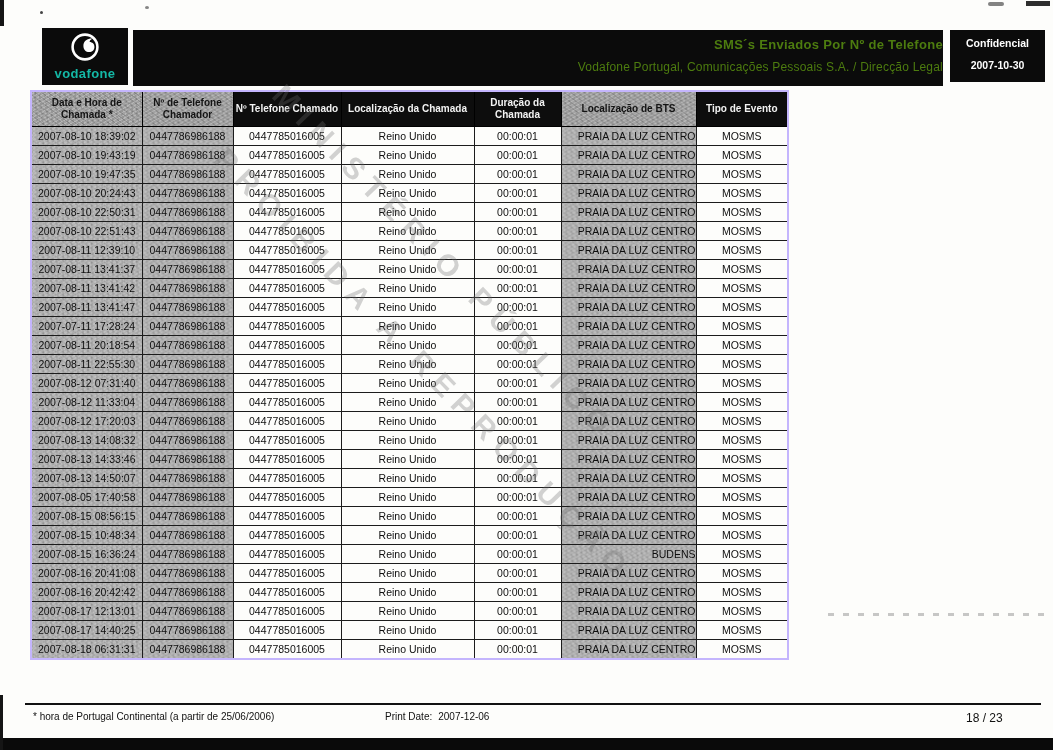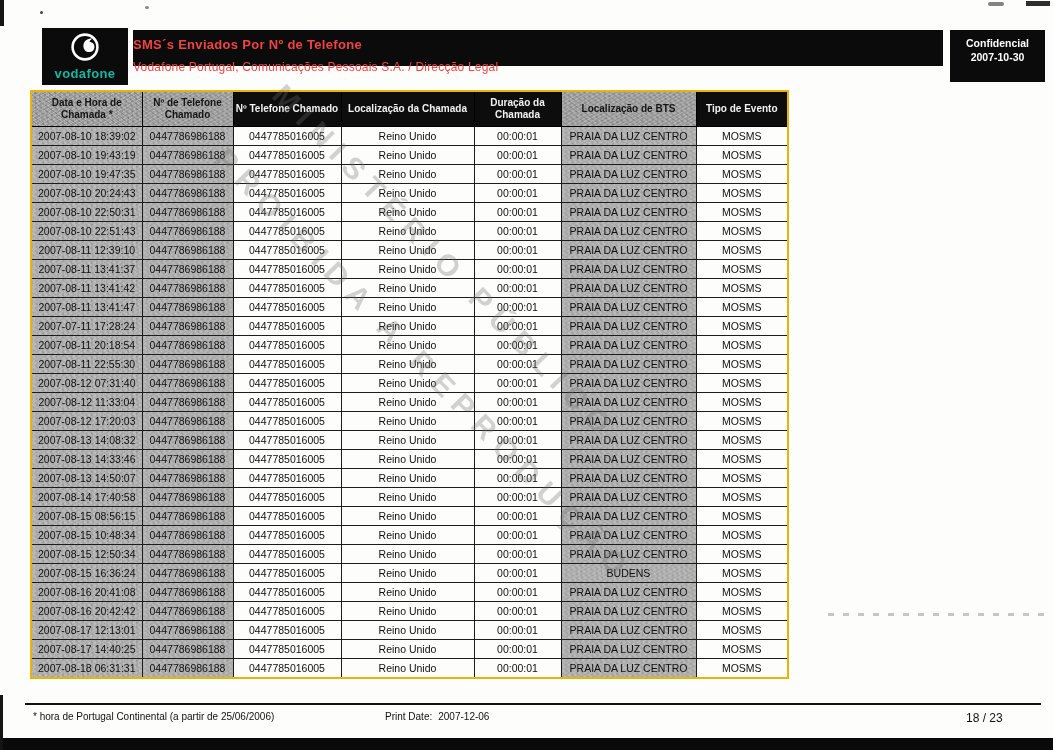--- a/index.html
+++ b/index.html
@@ -11,38 +11,38 @@
 
   
   .logo-box {
     position:absolute; left:42px; top:28px; width:86px; height:57px;
     background:#0b0b0b; display:flex; flex-direction:column; align-items:center; justify-content:flex-end;
   }
   .logo-mark { position:absolute; top:3px; left:50%; transform:translateX(-50%); }
   .logo-box .wordmark { color:#14b8a6; font-size:13px; letter-spacing:.4px; margin-bottom:4px; font-weight:bold; }
 
   .title-bar {
-    position:absolute; left:133px; top:30px; width:810px; height:36px;
-    background:#0b0b0b; color:#ef4444; text-align:left;
+    position:absolute; left:133px; top:30px; width:810px; height:56px;
+    background:#0b0b0b; color:#4d7c0f; text-align:right;
   }
   .title-bar .title { margin-top:7px; font-size:13px; font-weight:bold; letter-spacing:.3px; }
   .title-bar .subtitle { margin-top:8px; font-size:12px; font-weight:normal; letter-spacing:.2px; }
 
   .conf-box {
     position:absolute; left:950px; top:30px; width:95px; height:52px;
     background:#0b0b0b; color:#fefefe; text-align:center; font-weight:bold; font-size:10.5px;
   }
   .conf-box .conf { margin-top:7px; }
-  .conf-box .conf-date { margin-top:2px; }
+  .conf-box .conf-date { margin-top:10px; }
 
   
   .data-table {
     position:absolute; left:30px; top:90px; width:757px;
     border-collapse:collapse; table-layout:fixed; font-size:10.5px;
-    border:2px solid #eab308;
+    border:2px solid #c4b5fd;
   }
   .data-table th {
     background:#0d0d0d; color:#f2f2f2; font-weight:bold; font-size:10px;
     height:32px; border:1px solid #000; padding:1px 2px; line-height:1.25;
   }
   .data-table td {
     border:1px solid #1c1c1c; height:18px; line-height:18px; padding:0;
     white-space:nowrap; overflow:hidden; color:#0e0e0e;
   }
   .hl {
@@ -54,21 +54,21 @@
   }
   th.hl-head {
     background-color:#a3a3a3; color:#141414;
     background-image:
       repeating-linear-gradient(37deg, rgba(0,0,0,0.14) 0 1px, transparent 1px 4px),
       repeating-linear-gradient(-29deg, rgba(255,255,255,0.22) 0 1px, transparent 1px 3px),
       repeating-linear-gradient(84deg, rgba(0,0,0,0.08) 0 2px, transparent 2px 5px);
   }
   .c-date, .c-caller, .c-called, .c-dur, .c-ev { text-align:center; }
   .c-loc { text-align:center; padding-left:7px; }
-  .c-bts { text-align:center; padding-left:6px; }
+  .c-bts { text-align:right; padding-left:6px; }
 
   
   .watermark { position:absolute; left:0; top:0; width:100%; height:100%; pointer-events:none; }
   .wm-line {
     position:absolute; transform:rotate(46deg); transform-origin:left top;
     font-size:30px; font-weight:bold; letter-spacing:9px; white-space:nowrap;
     color:rgba(110,110,110,0.30);
   }
   .wm-1 { left:290px; top:78px; }
   .wm-2 { left:232px; top:142px; }
@@ -124,21 +124,21 @@
         <col style="width:91px">
         <col style="width:108px">
       <col style="width:133px">
         <col style="width:87px">
         <col style="width:135px">
         <col style="width:92px">
     </colgroup>
     <thead>
       <tr>
           <th class="hl-head">Data e Hora de Chamada *</th>
-          <th class="hl-head">Nº de Telefone Chamado</th>
+          <th class="hl-head">Nº de Telefone Chamador</th>
           <th>Nº Telefone Chamado</th>
           <th>Localização da Chamada</th>
           <th>Duração da Chamada</th>
           <th class="hl-head">Localização de BTS</th>
           <th>Tipo de Evento</th>
         </tr>
     </thead>
     <tbody>
         <tr>
           <td class="c-date hl">2007-08-10 18:39:02</td>
@@ -305,48 +305,39 @@
         <tr>
           <td class="c-date hl">2007-08-13 14:50:07</td>
           <td class="c-caller hl">0447786986188</td>
           <td class="c-called">0447785016005</td>
           <td class="c-loc">Reino Unido</td>
           <td class="c-dur">00:00:01</td>
           <td class="c-bts hl">PRAIA DA LUZ CENTRO</td>
           <td class="c-ev">MOSMS</td>
         </tr>
         <tr>
-          <td class="c-date hl">2007-08-14 17:40:58</td>
+          <td class="c-date hl">2007-08-05 17:40:58</td>
           <td class="c-caller hl">0447786986188</td>
           <td class="c-called">0447785016005</td>
           <td class="c-loc">Reino Unido</td>
           <td class="c-dur">00:00:01</td>
           <td class="c-bts hl">PRAIA DA LUZ CENTRO</td>
           <td class="c-ev">MOSMS</td>
         </tr>
         <tr>
           <td class="c-date hl">2007-08-15 08:56:15</td>
           <td class="c-caller hl">0447786986188</td>
           <td class="c-called">0447785016005</td>
           <td class="c-loc">Reino Unido</td>
           <td class="c-dur">00:00:01</td>
           <td class="c-bts hl">PRAIA DA LUZ CENTRO</td>
           <td class="c-ev">MOSMS</td>
         </tr>
         <tr>
           <td class="c-date hl">2007-08-15 10:48:34</td>
-          <td class="c-caller hl">0447786986188</td>
-          <td class="c-called">0447785016005</td>
-          <td class="c-loc">Reino Unido</td>
-          <td class="c-dur">00:00:01</td>
-          <td class="c-bts hl">PRAIA DA LUZ CENTRO</td>
-          <td class="c-ev">MOSMS</td>
-        </tr>
-        <tr>
-          <td class="c-date hl">2007-08-15 12:50:34</td>
           <td class="c-caller hl">0447786986188</td>
           <td class="c-called">0447785016005</td>
           <td class="c-loc">Reino Unido</td>
           <td class="c-dur">00:00:01</td>
           <td class="c-bts hl">PRAIA DA LUZ CENTRO</td>
           <td class="c-ev">MOSMS</td>
         </tr>
         <tr>
           <td class="c-date hl">2007-08-15 16:36:24</td>
           <td class="c-caller hl">0447786986188</td>

